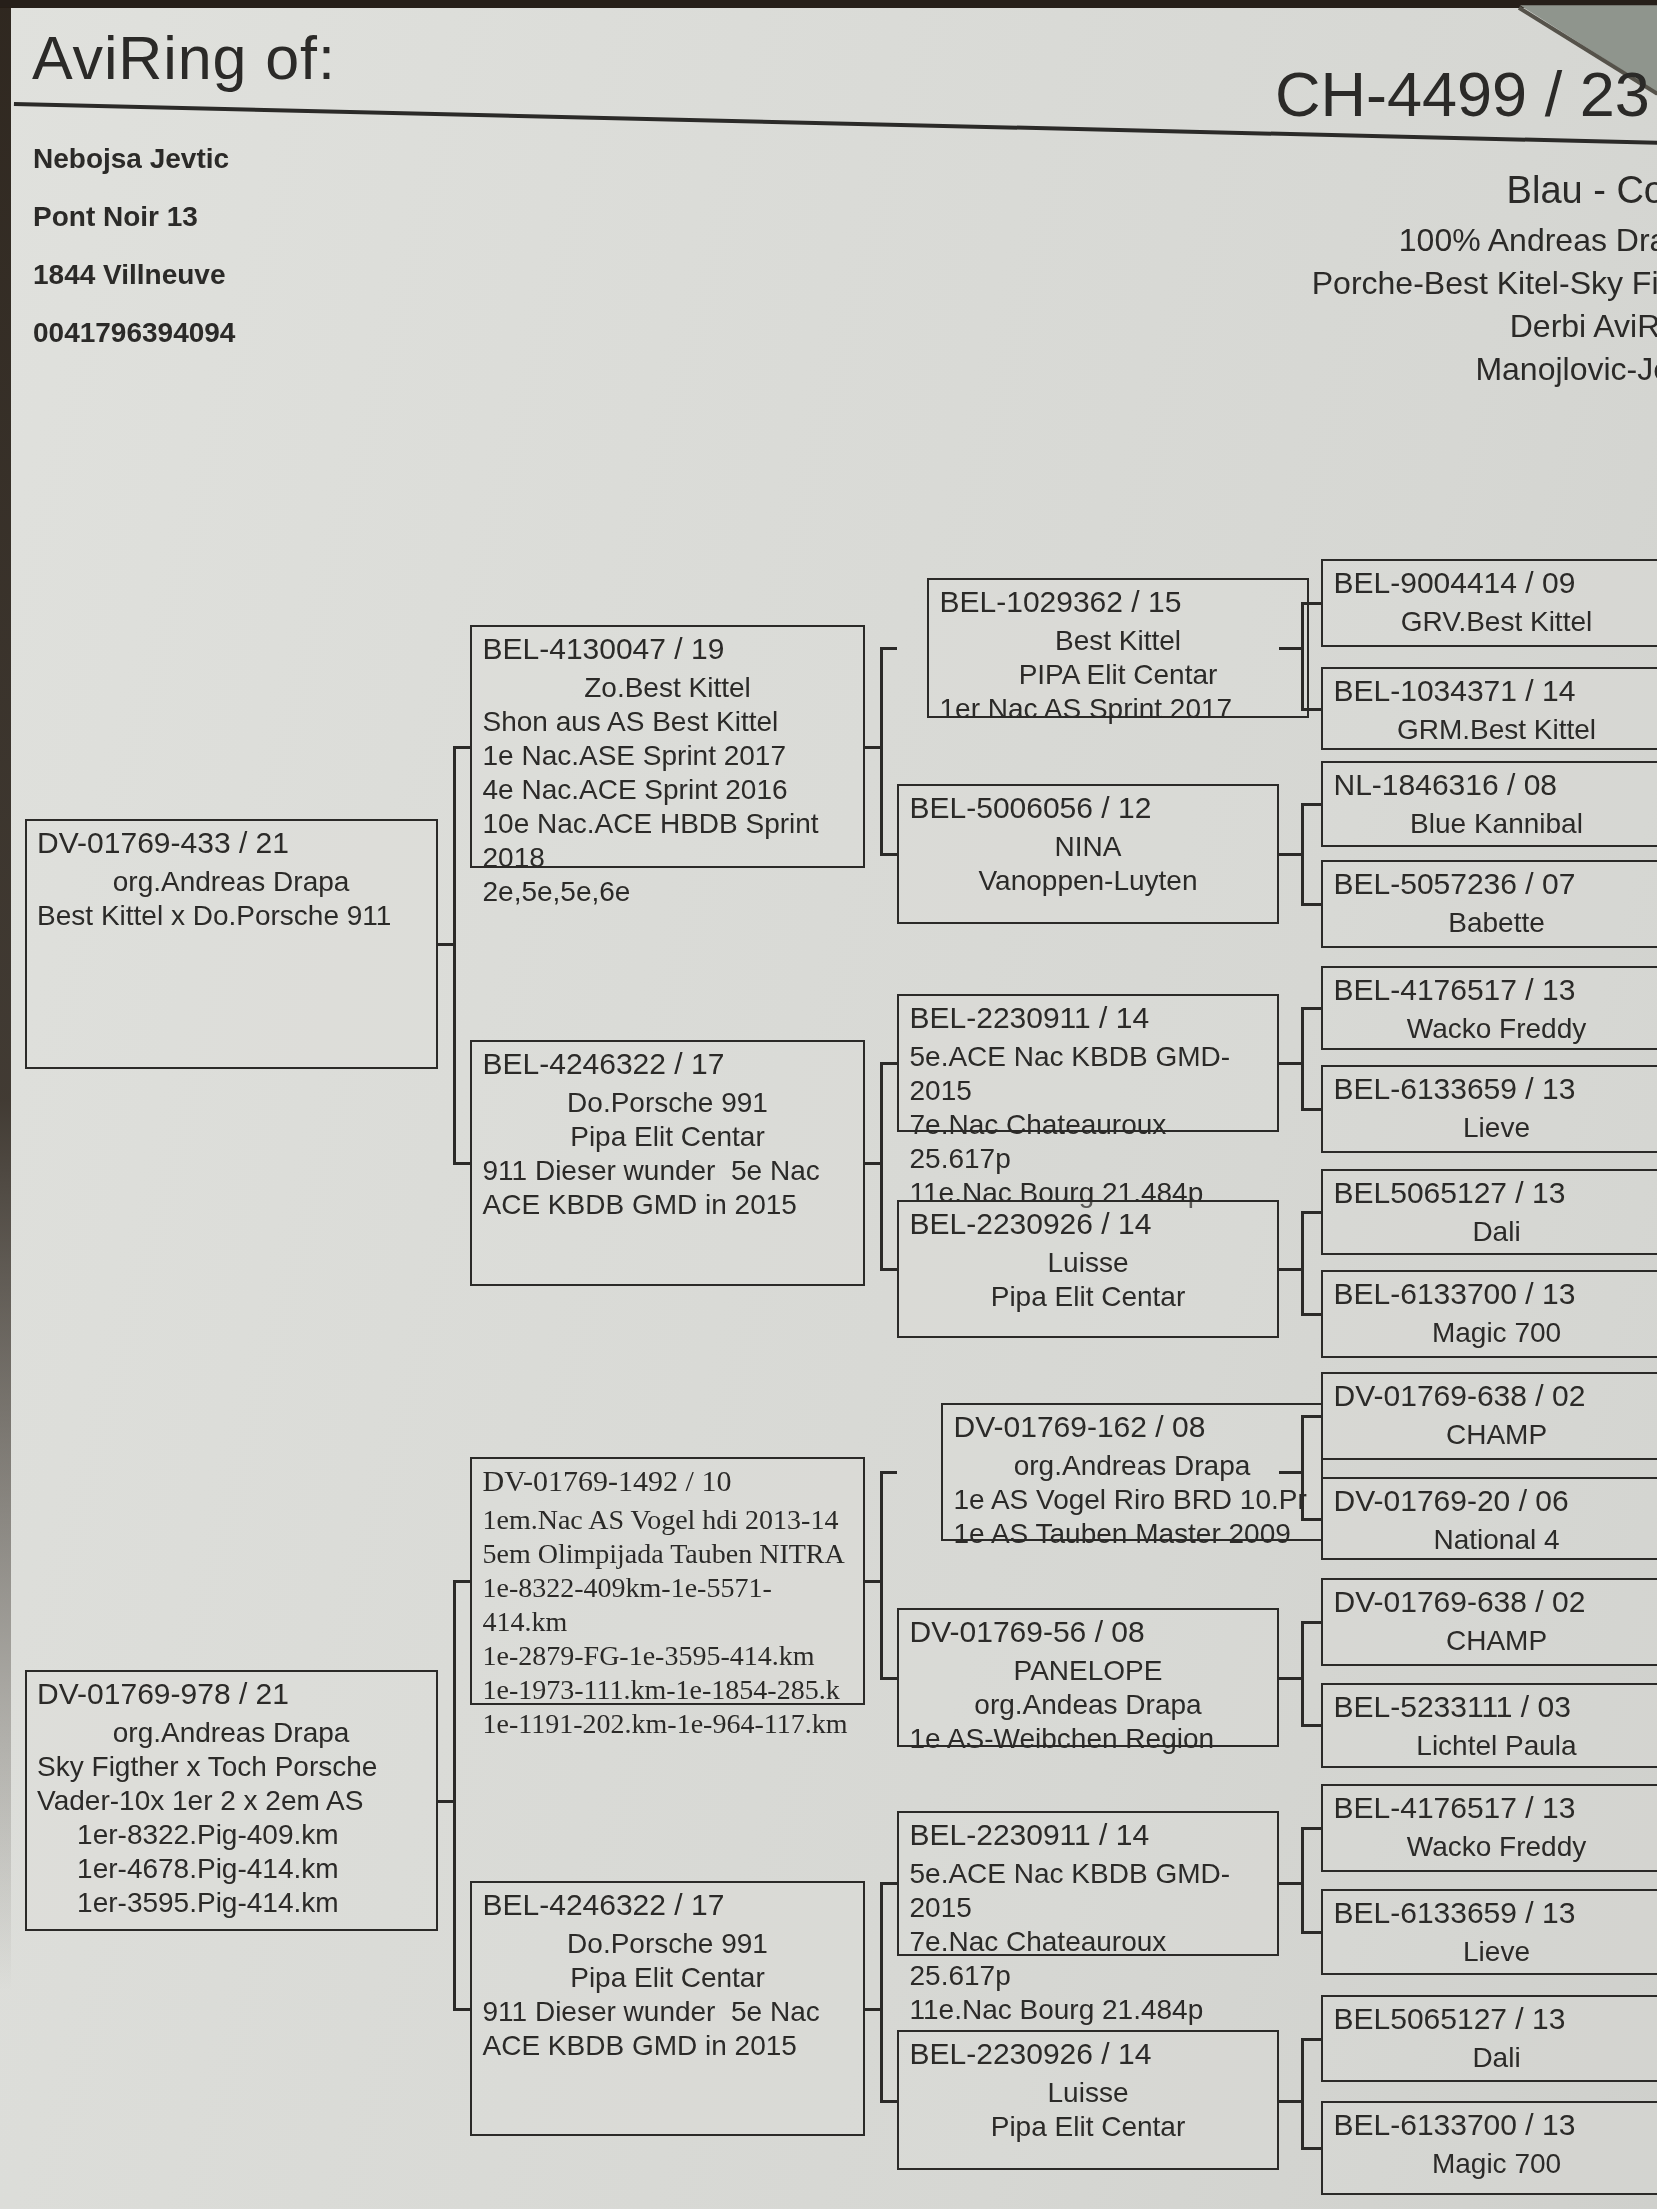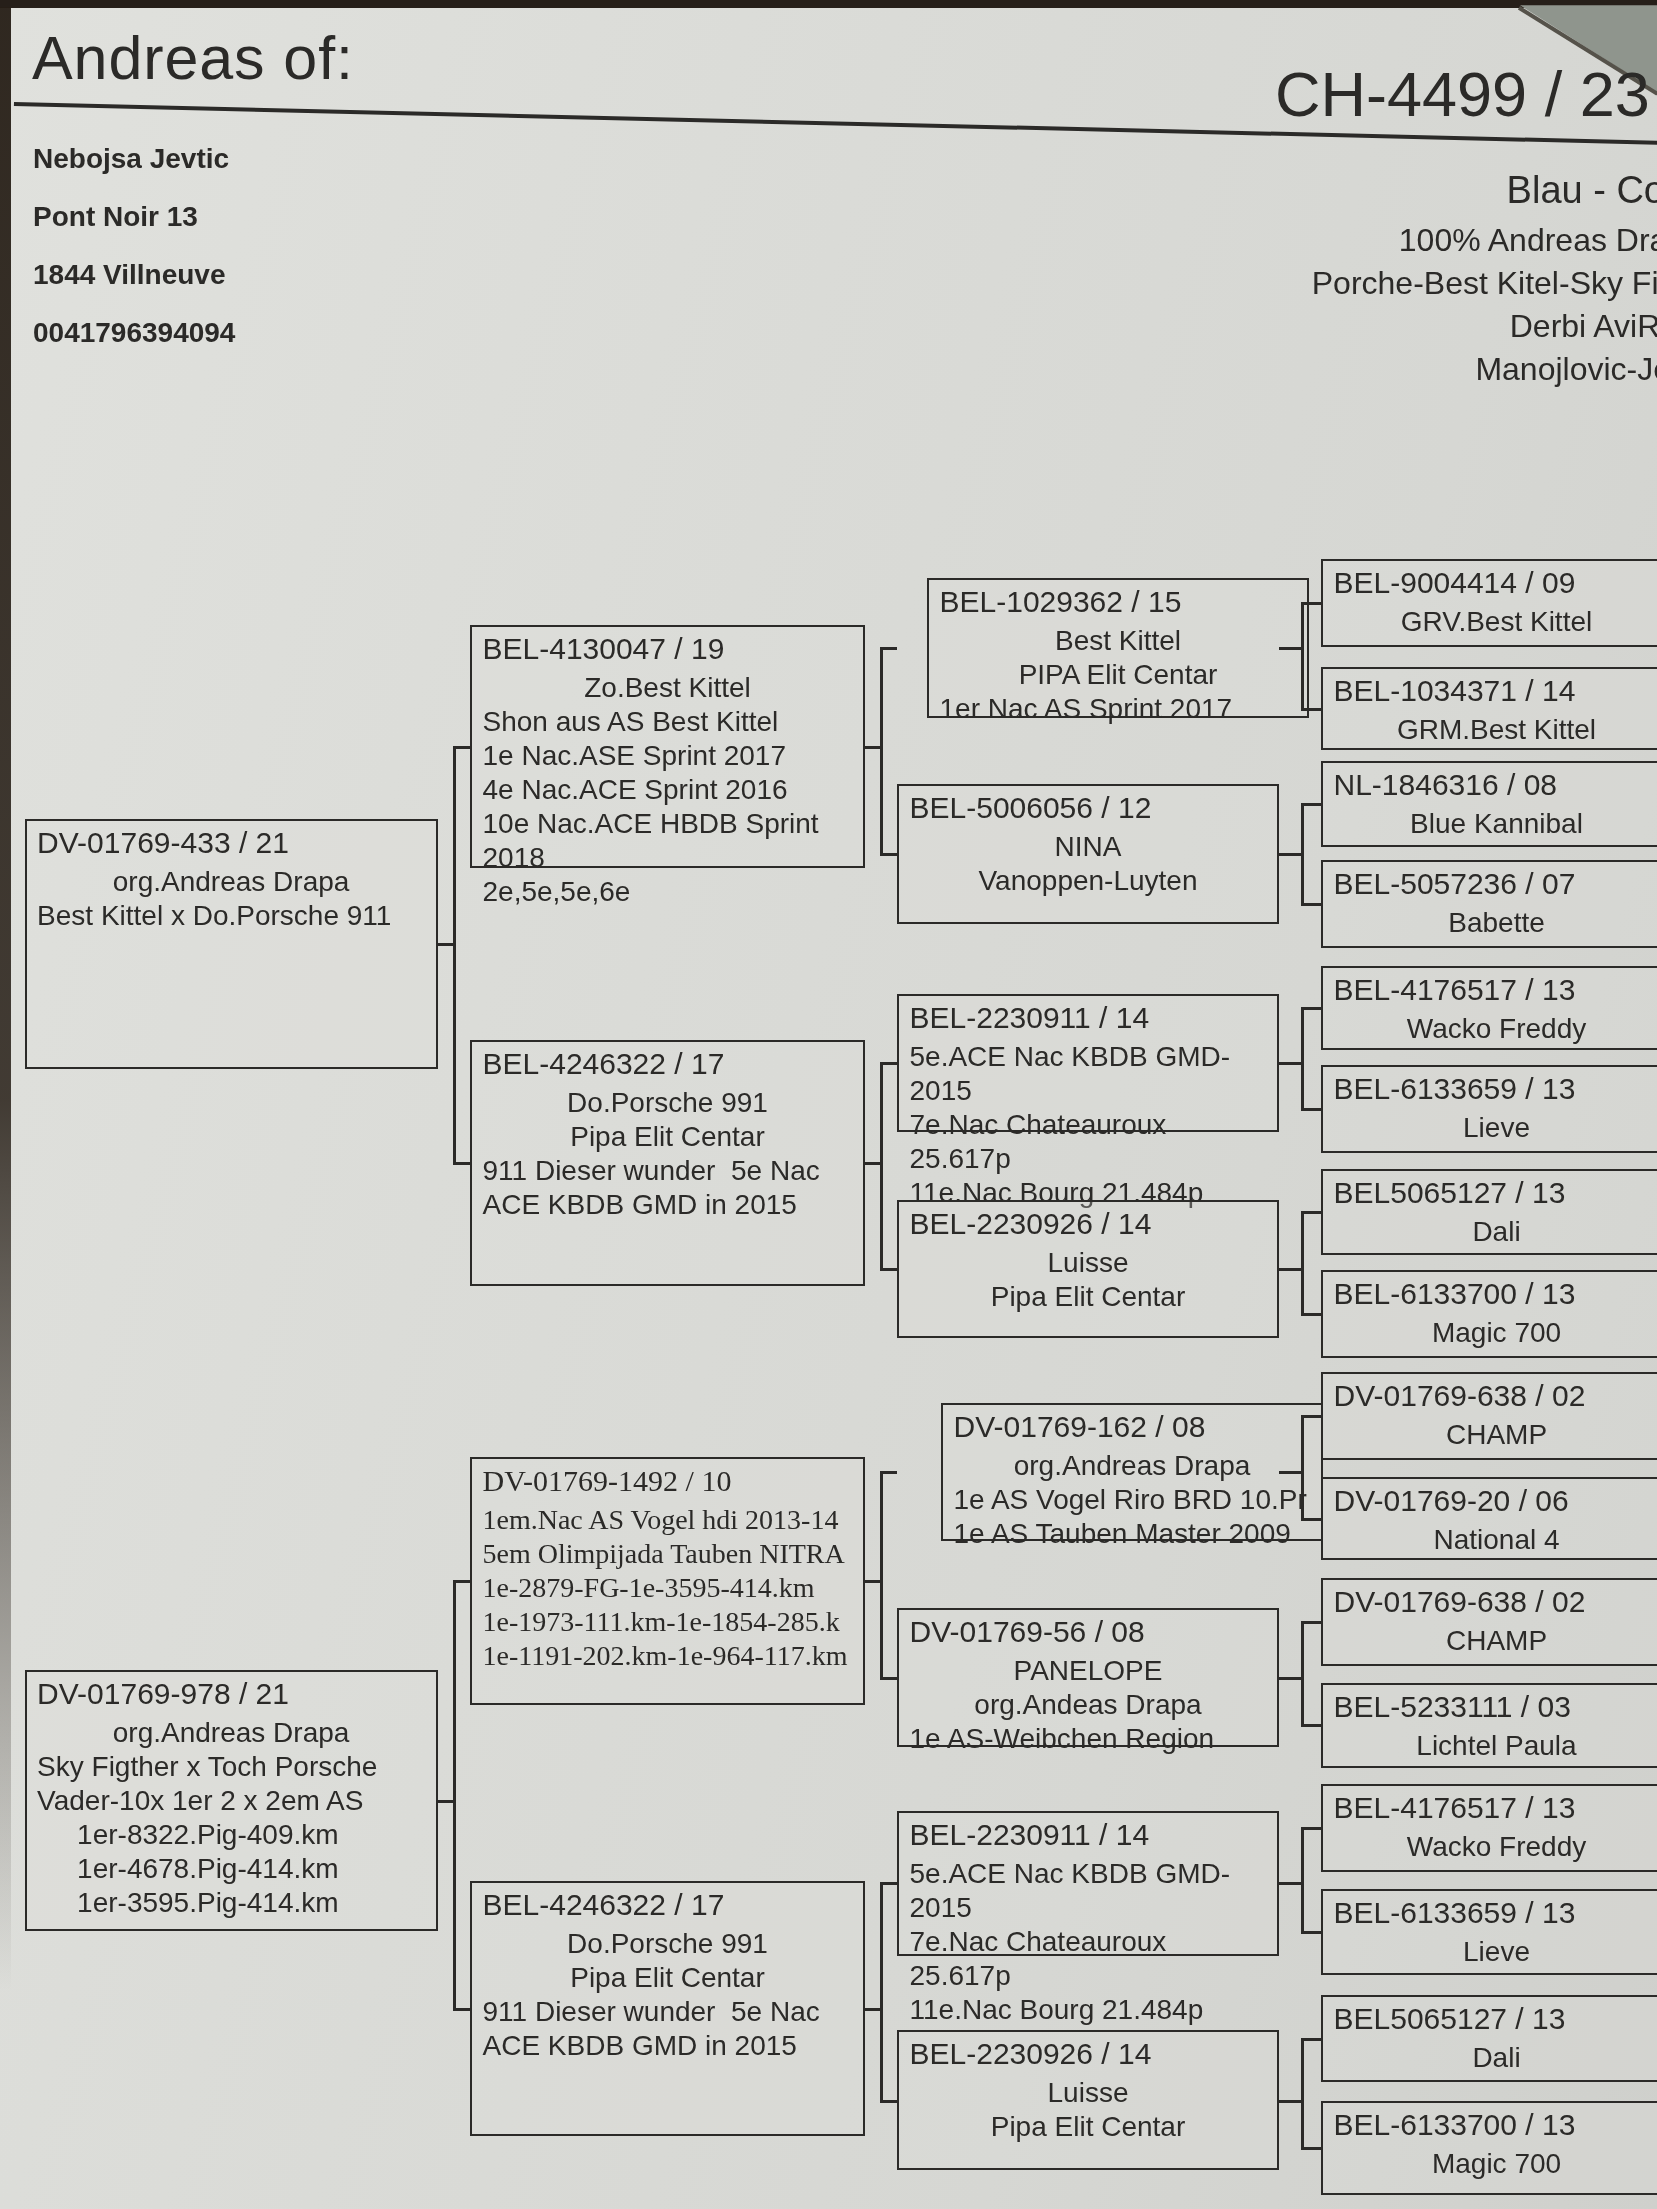--- a/index.html
+++ b/index.html
@@ -36,21 +36,21 @@
 </style>
 </head>
 <body>
 
 <div id="page">
   <div class="edge-top"></div>
   <div class="bg-corner"></div>
   <div class="corner-line"></div>
   <div class="edge-left"></div>
 
-  <div class="title">Andreas of:</div>
+  <div class="title">AviRing of:</div>
   <div class="hline"></div>
 
   <div class="owner">
     <div>Nebojsa Jevtic</div>
     <div>Pont Noir 13</div>
     <div>1844 Villneuve</div>
     <div>0041796394094</div>
   </div>
 
   <div class="ring">CH-4499 / 23</div>
@@ -91,20 +91,21 @@
         <div class="bid">BEL-4246322 / 17</div>
         <div class="line c">Do.Porsche 991</div>
         <div class="line c">Pipa Elit Centar</div>
         <div class="line">911 Dieser wunder  5e Nac</div>
         <div class="line">ACE KBDB GMD in 2015</div>
       </div>
       <div class="box" style="left: 470px; top: 1457px; width: 395px; height: 248px; font-family: Liberation Serif, serif;">
         <div class="bid">DV-01769-1492 / 10</div>
         <div class="line">1em.Nac AS Vogel hdi 2013-14</div>
         <div class="line">5em Olimpijada Tauben NITRA</div>
+        <div class="line">1e-8322-409km-1e-5571-414.km</div>
         <div class="line">1e-2879-FG-1e-3595-414.km</div>
         <div class="line">1e-1973-111.km-1e-1854-285.k</div>
         <div class="line">1e-1191-202.km-1e-964-117.km</div>
       </div>
       <div class="box" style="left: 470px; top: 1881px; width: 395px; height: 255px;">
         <div class="bid">BEL-4246322 / 17</div>
         <div class="line c">Do.Porsche 991</div>
         <div class="line c">Pipa Elit Centar</div>
         <div class="line">911 Dieser wunder  5e Nac</div>
         <div class="line">ACE KBDB GMD in 2015</div>

